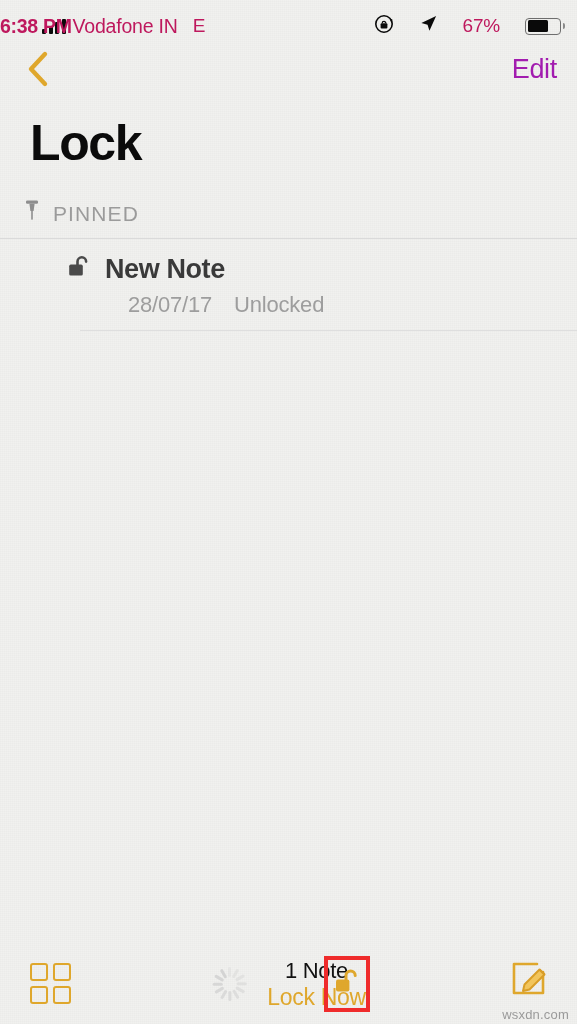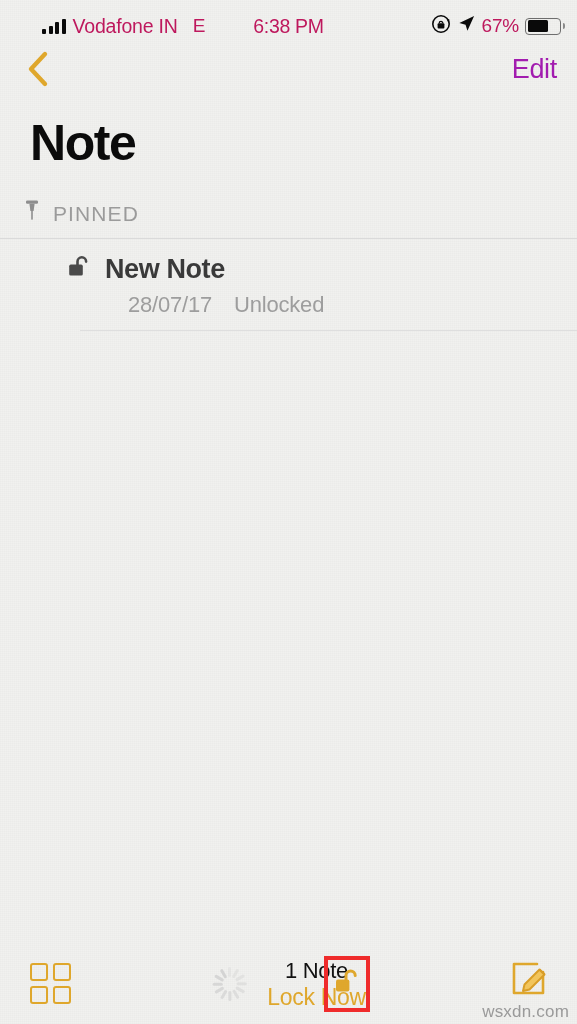--- a/index.html
+++ b/index.html
@@ -25,23 +25,23 @@
   }
   .sb-left{ display:flex; align-items:center; gap:7px; flex:1; }
   .bars{ display:flex; align-items:flex-end; gap:2.5px; height:15px; }
   .bars i{ display:block; width:4px; background:#0a0a0a; border-radius:1px; }
   .bars i:nth-child(1){ height:5px; }
   .bars i:nth-child(2){ height:8px; }
   .bars i:nth-child(3){ height:11.5px; }
   .bars i:nth-child(4){ height:15px; }
   .carrier{ font-size:19.5px; }
   .netmode{ font-size:19px; margin-left:8px; }
-  .sb-center{ font-size:19.5px; font-weight:400; letter-spacing:-0.3px;
-    position:absolute; left:0; right:0; text-align:center; pointer-events:none; }
-  .sb-right{ display:flex; align-items:center; gap:6px; justify-content:flex-end; flex:1; z-index:2; }
+  .sb-center{ font-size:19.5px; font-weight:700; letter-spacing:-0.3px;
+    position:absolute; left:0; right:0; text-align:left; pointer-events:none; }
+  .sb-right{ display:flex; align-items:center; gap:25px; justify-content:flex-end; flex:1; z-index:2; }
   .batt{ display:flex; align-items:center; }
   .batt-body{
     width:36px; height:17px; border:1.6px solid #6e6e6e; border-radius:4px;
     padding:1.6px; display:flex;
   }
   .batt-fill{ background:#0a0a0a; border-radius:1.5px; height:100%; }
   .batt-cap{ width:2.5px; height:6px; background:#8a8a8a; border-radius:0 2px 2px 0; margin-left:1.5px; }
 
   
   .navbar{ height:62px; position:relative; display:flex; align-items:center; }
@@ -104,21 +104,21 @@
     position:absolute; left:324px; top:956px;
     width:46px; height:56px;
     border:4px solid #ef2b2b;
     background:transparent;
     display:flex; align-items:center; justify-content:center;
   }
   .tb-compose{ position:absolute; right:26px; bottom:20px; cursor:pointer; }
 
   .watermark{
     position:absolute; right:8px; bottom:2px;
-    font-size:17px; color:#9a9a9a; letter-spacing:0.2px;text-align:right;
+    font-size:13px; color:#9a9a9a; letter-spacing:0.2px;text-align:right;
   }
 </style>
 </head>
 <body>
 
 <div class="statusbar">
   <div class="sb-left">
     <span class="bars">
       <i></i>
         <i></i>
@@ -157,21 +157,21 @@
 
 <div class="navbar">
   <div class="back-btn">
     <svg width="26" height="40" viewBox="0 0 26 40">
       <path d="M20 5 L6 20 L20 35" fill="none" stroke="#dfa72c" stroke-width="4.4" stroke-linecap="round" stroke-linejoin="round"></path>
     </svg>
   </div>
   <div class="edit-btn">Edit</div>
 </div>
 
-<div class="large-title">Note</div>
+<div class="large-title">Lock</div>
 
 <div class="pinned-header">
   <span>
     <svg width="20" height="24" viewBox="0 0 20 24">
       <rect x="4" y="2.5" width="12" height="3.2" rx="1.2" fill="#8e8e8e"></rect>
       <path d="M7.4 5.7 L12.6 5.7 L11.6 13 L8.4 13 Z" fill="#8e8e8e"></path>
       <rect x="9.2" y="12.6" width="1.6" height="9" fill="#8e8e8e"></rect>
     </svg>
   </span>
   <span class="pinned-label">PINNED</span>

